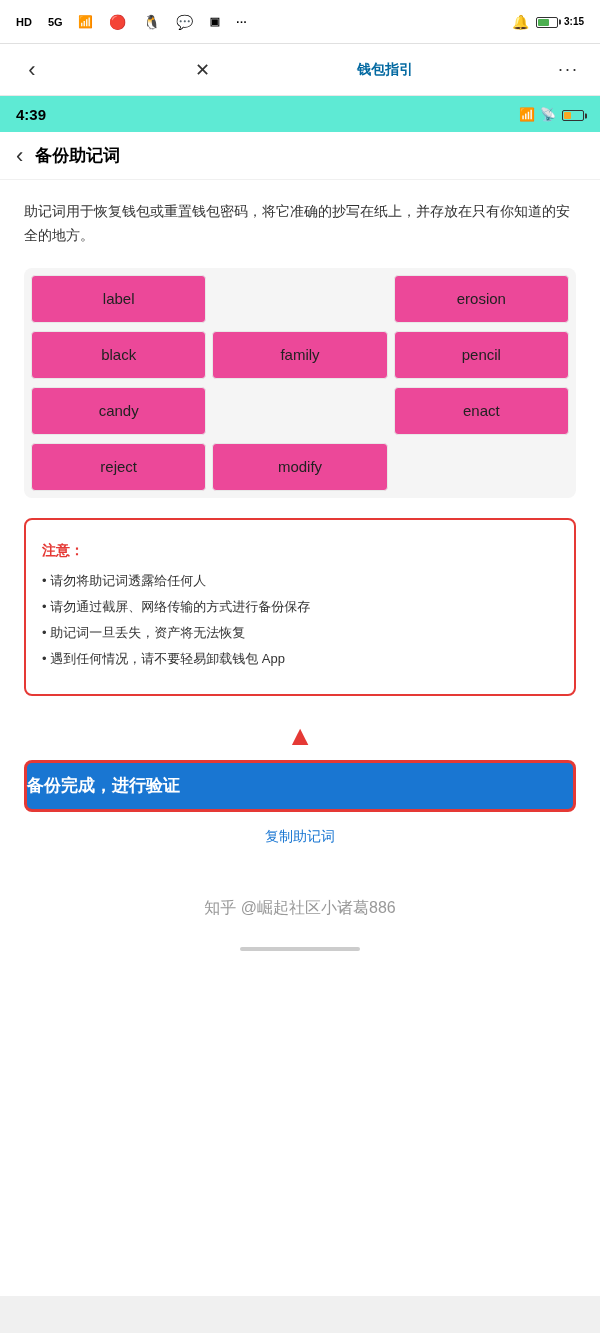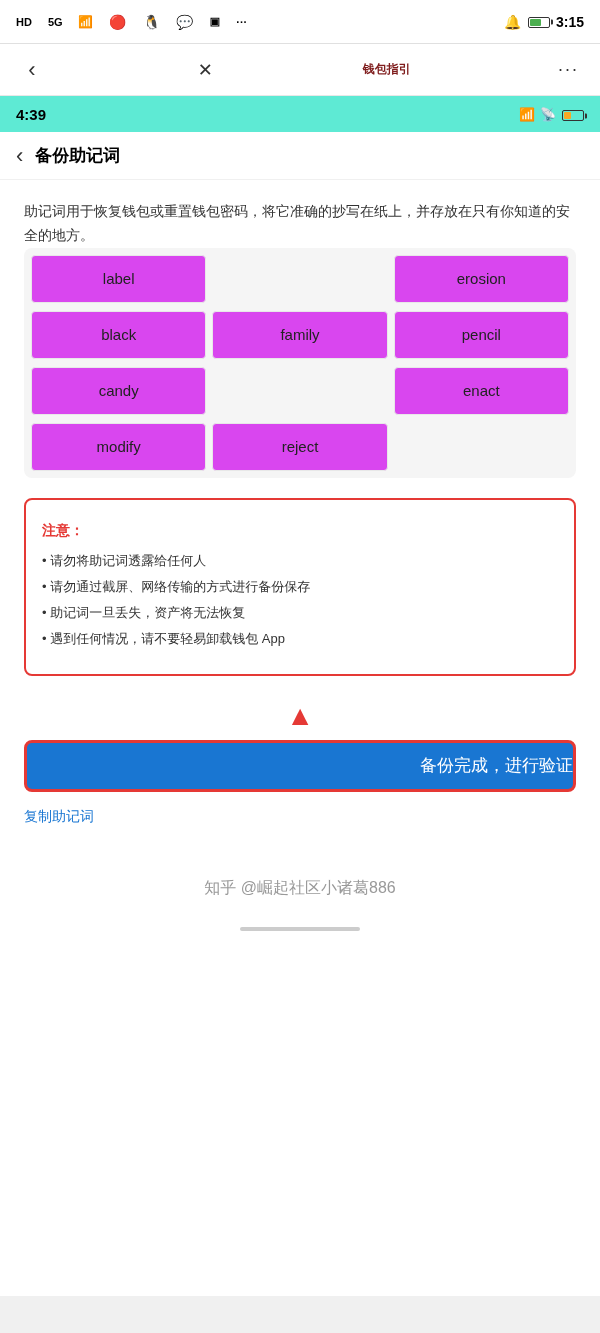--- a/index.html
+++ b/index.html
@@ -41,23 +41,23 @@
       width: 100%;
       height: 52px;
       background: #fff;
       display: flex;
       align-items: center;
       justify-content: space-between;
       padding: 0 16px;
       border-bottom: 1px solid #e8e8e8;
     }
     .outer-nav-title {
-      font-size: 12px;
+      font-size: 14px;
       font-weight: 600;
-      color: #7f1d1d;
+      color: #0369a1;
     }
     .nav-icon-btn {
       width: 32px;
       height: 32px;
       display: flex;
       align-items: center;
       justify-content: center;
       cursor: pointer;
       font-size: 18px;
       color: #333;
@@ -119,40 +119,41 @@
 
     
     .content {
       padding: 20px 24px;
     }
 
     .description {
       font-size: 14px;
       color: #333;
       line-height: 1.7;
+      margin-bottom: 20px;
     }
 
     
     .mnemonic-grid {
       width: 100%;
       background: #f5f5f5;
       border-radius: 8px;
       padding: 4px;
       margin-bottom: 20px;
     }
     .mnemonic-row {
       display: flex;
       margin-bottom: 2px;
     }
     .mnemonic-row:last-child {
       margin-bottom: 0;
     }
     .mnemonic-cell {
       flex: 1;
-      background: #d946ef;
+      background: #ec4899;
       border: 1px solid #e8e8e8;
       margin: 3px;
       height: 48px;
       display: flex;
       align-items: center;
       justify-content: center;
       font-size: 15px;
       color: #222;
       border-radius: 4px;
     }
@@ -183,44 +184,44 @@
 
     
     .action-btn {
       width: 100%;
       height: 52px;
       background: #1976d2;
       border: none;
       border-radius: 8px;
       font-size: 17px;
       color: #fff;
-      font-weight: 400;
+      font-weight: 700;
       cursor: pointer;
       display: flex;
       align-items: center;
-      justify-content: flex-end;
+      justify-content: flex-start;
       margin-bottom: 16px;
       position: relative;
       border: 3px solid #e53935;
     }
 
     
     .arrow-container {
       display: flex;
       justify-content: center;
       margin-bottom: 8px;
     }
     .red-arrow {
       color: #e53935;
       font-size: 28px;
     }
 
     
     .copy-link {
-      text-align: left;
+      text-align: center;
       font-size: 14px;
       color: #1976d2;
       cursor: pointer;
       margin-bottom: 20px;
     }
 
     
     .bottom-attr {
       text-align: center;
       font-size: 16px;
@@ -283,21 +284,21 @@
     <span style="font-size:11px;">▣</span>
     <span style="font-size:11px;">···</span>
   </div>
   <div class="status-right">
     <span style="font-size:14px;">🔔</span>
     <span>
       <span class="battery-icon">
           <span class="battery-fill"></span>
         </span>
     </span>
-    <span style="font-size:14px;font-weight:600;">3:15</span>
+    <span style="font-size:10px;font-weight:600;">3:15</span>
   </div>
 </div>
 
 <div class="outer-nav-bar">
   <div class="nav-icon-btn">
     <span style="font-size:22px;">‹</span>
   </div>
   <div class="nav-icon-btn">
     <span style="font-size:18px;">✕</span>
   </div>
@@ -360,24 +361,24 @@
           <span>candy</span>
         </div>
         <div class="mnemonic-cell empty"></div>
         <div class="mnemonic-cell">
           <span>enact</span>
         </div>
       </div>
 
       <div class="mnemonic-row">
         <div class="mnemonic-cell">
+          <span>reject</span>
+        </div>
+        <div class="mnemonic-cell">
           <span>modify</span>
-        </div>
-        <div class="mnemonic-cell">
-          <span>reject</span>
         </div>
         <div class="mnemonic-cell empty"></div>
       </div>
     </div>
 
     <div class="warning-box">
       <div class="warning-title">注意：</div>
       <div class="warning-item">• 请勿将助记词透露给任何人</div>
       <div class="warning-item">• 请勿通过截屏、网络传输的方式进行备份保存</div>
       <div class="warning-item">• 助记词一旦丢失，资产将无法恢复</div>

